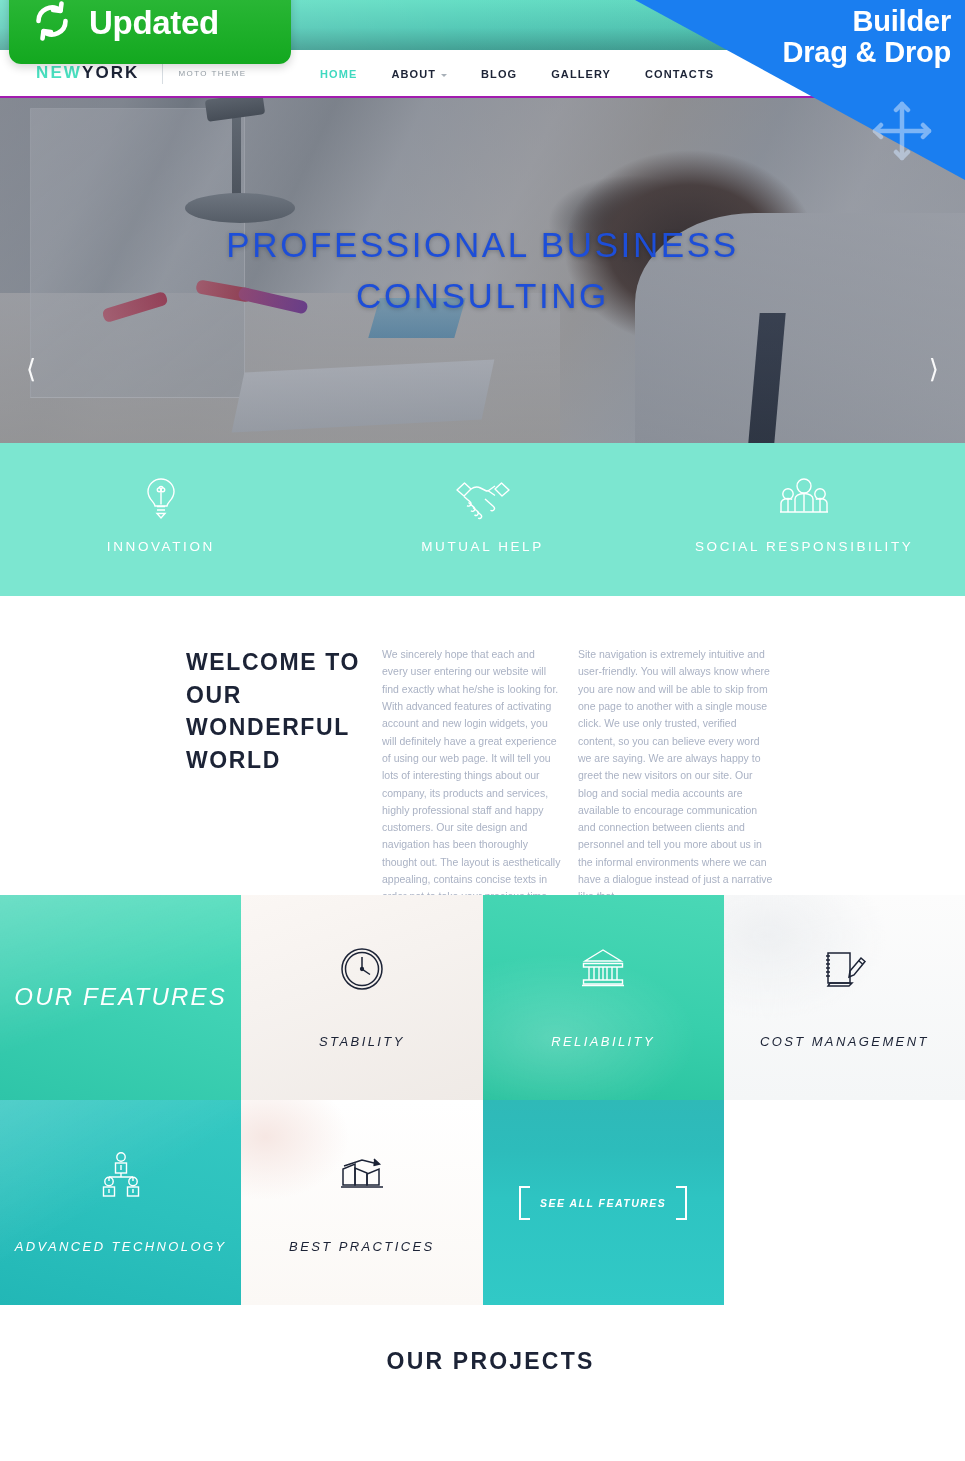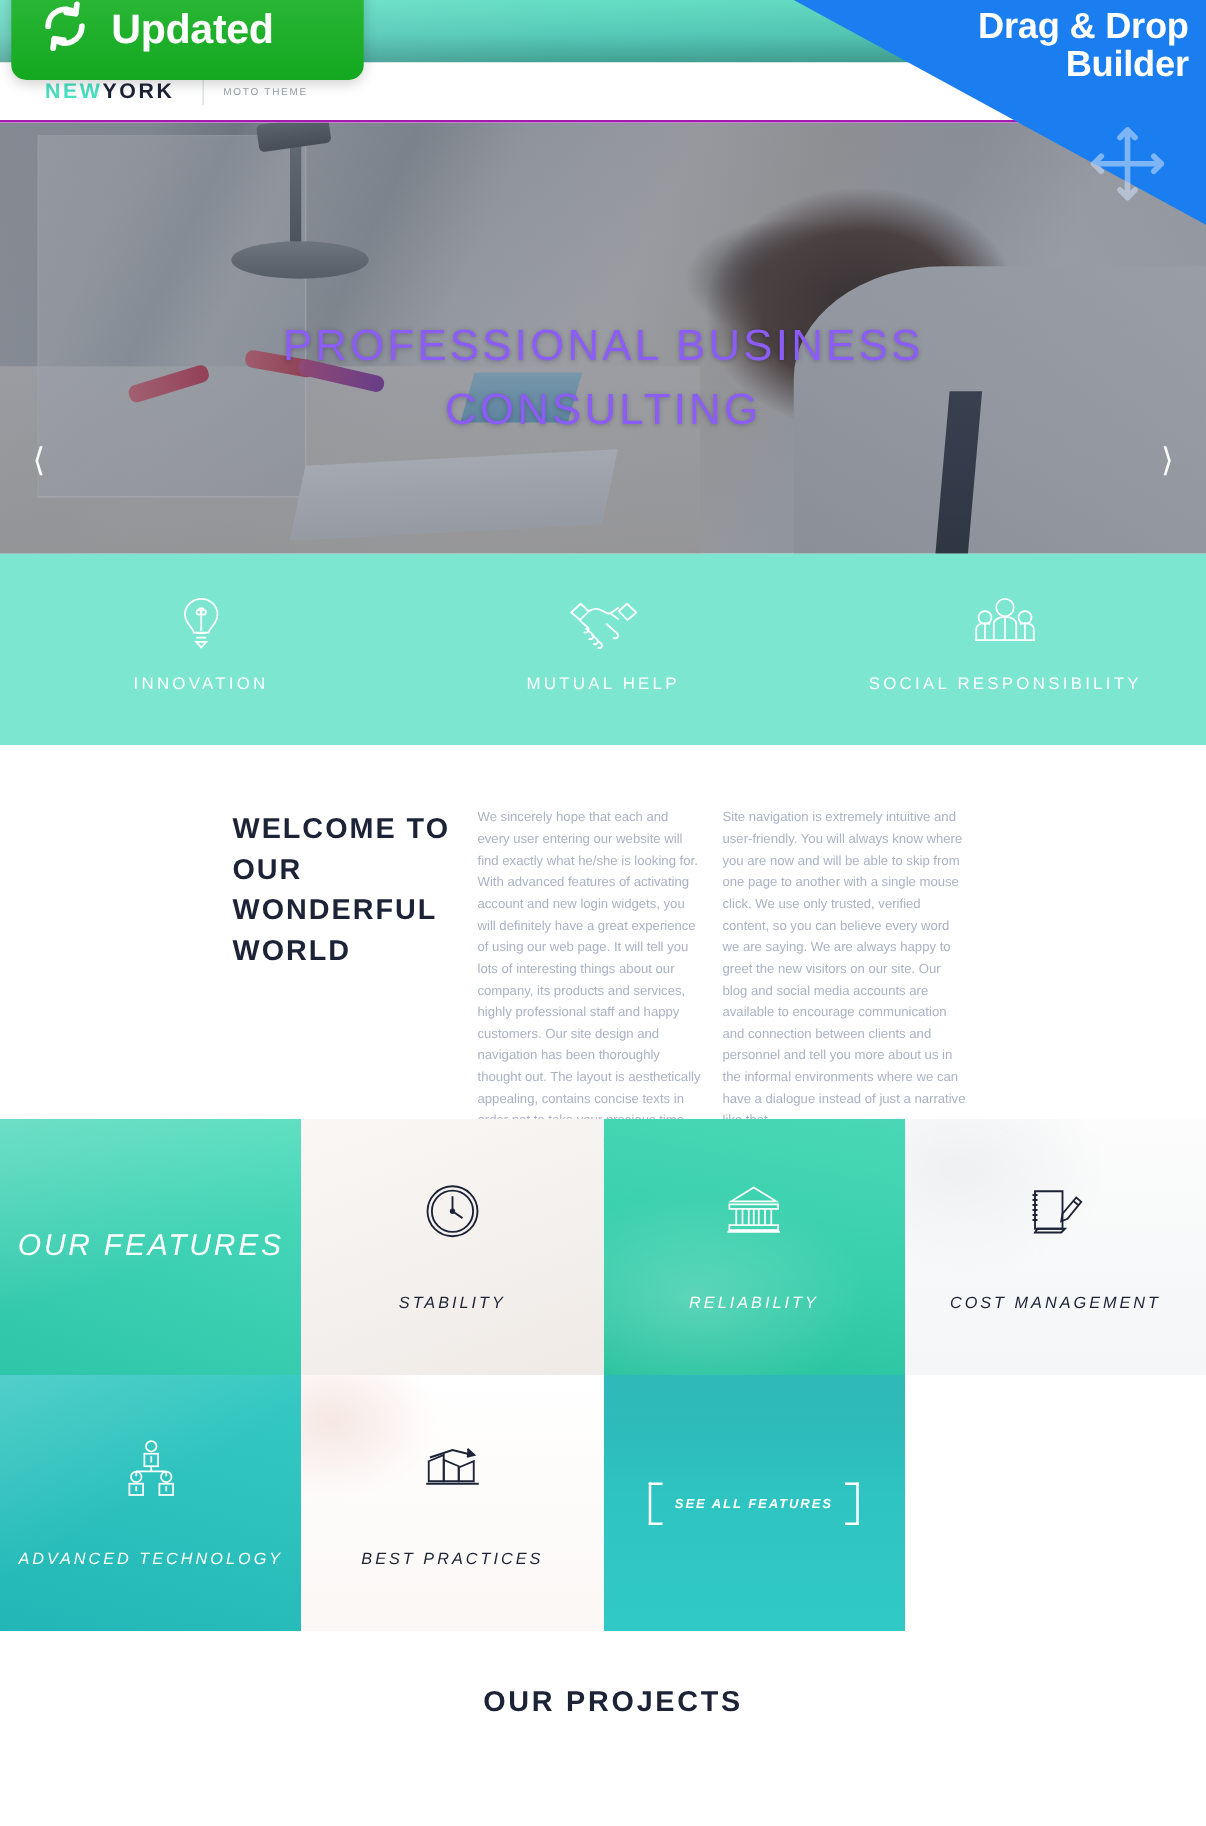--- a/index.html
+++ b/index.html
@@ -230,26 +230,25 @@
     transform: skew(-12deg, -3deg);
   }
   .hero-overlay {
     position: absolute; inset: 0;
     background: linear-gradient(180deg, rgba(52,60,78,0.46) 0%, rgba(52,60,78,0.40) 100%);
   }
   .hero-title {
     position: absolute;
     left: 0; right: 0; top: 122px;
     text-align: center;
-    color: #8b5cf6;
+    color: #1d4ed8;
     font-size: 35px;
     letter-spacing: 2.6px;
     line-height: 1.45;
     text-shadow: 0 1px 4px rgba(0,0,0,0.25);
-    margin-top: 32px;
   }
   .hero-arrow {
     position: absolute;
     top: 258px;
     color: #ffffff;
     font-size: 26px;
     line-height: 1;
     opacity: 0.95;
     font-family: "DejaVu Sans", sans-serif;
   }
@@ -537,20 +536,38 @@
   </div>
 
   <div class="header">
     <div class="logo-wrap">
       <div class="logo-text">
         <span class="logo-new">NEW</span><span class="logo-york">YORK</span>
       </div>
       <div class="logo-sep"></div>
       <div class="logo-tag">MOTO THEME</div>
     </div>
+    <nav class="nav">
+      <a href="#" class="active">
+          <span>HOME</span>
+        </a>
+      <a href="#">
+          <span>ABOUT</span>
+          <i class="caret"></i>
+        </a>
+      <a href="#">
+          <span>BLOG</span>
+        </a>
+      <a href="#">
+          <span>GALLERY</span>
+        </a>
+      <a href="#">
+          <span>CONTACTS</span>
+        </a>
+    </nav>
   </div>
 
   <div class="hero">
     <div class="hero-photo">
       <div class="hero-desk"></div>
       <div class="hero-monitor"></div>
       <div class="hero-lamp-arm"></div>
       <div class="hero-lamp-head"></div>
       <div class="hero-lamp-base"></div>
       <div class="pen-a"></div>
@@ -765,22 +782,22 @@
         <path d="M30.5 3.5l-1 7.5-7.5-1" stroke-linejoin="round"></path>
         <path d="M11.5 38.5l1-7.5 7.5 1" stroke-linejoin="round"></path>
       </svg>
     </span>
     <span class="updated-label">Updated</span>
   </div>
 
   <div class="dnd-corner">
     <div class="dnd-shape"></div>
     <div class="dnd-text">
+      <div>Builder</div>
       <div>Drag &amp; Drop</div>
-      <div>Builder</div>
     </div>
     <div class="dnd-arrows">
       <svg width="78" height="78" viewBox="0 0 78 78" fill="none" stroke="#cfe2fb" stroke-width="4.5" stroke-linecap="round" stroke-linejoin="round">
         <path d="M39 12v54M12 39h54"></path>
         <path d="M33 18l6-6 6 6"></path>
         <path d="M33 60l6 6 6-6"></path>
         <path d="M18 33l-6 6 6 6"></path>
         <path d="M60 33l6 6-6 6"></path>
       </svg>
     </div>

